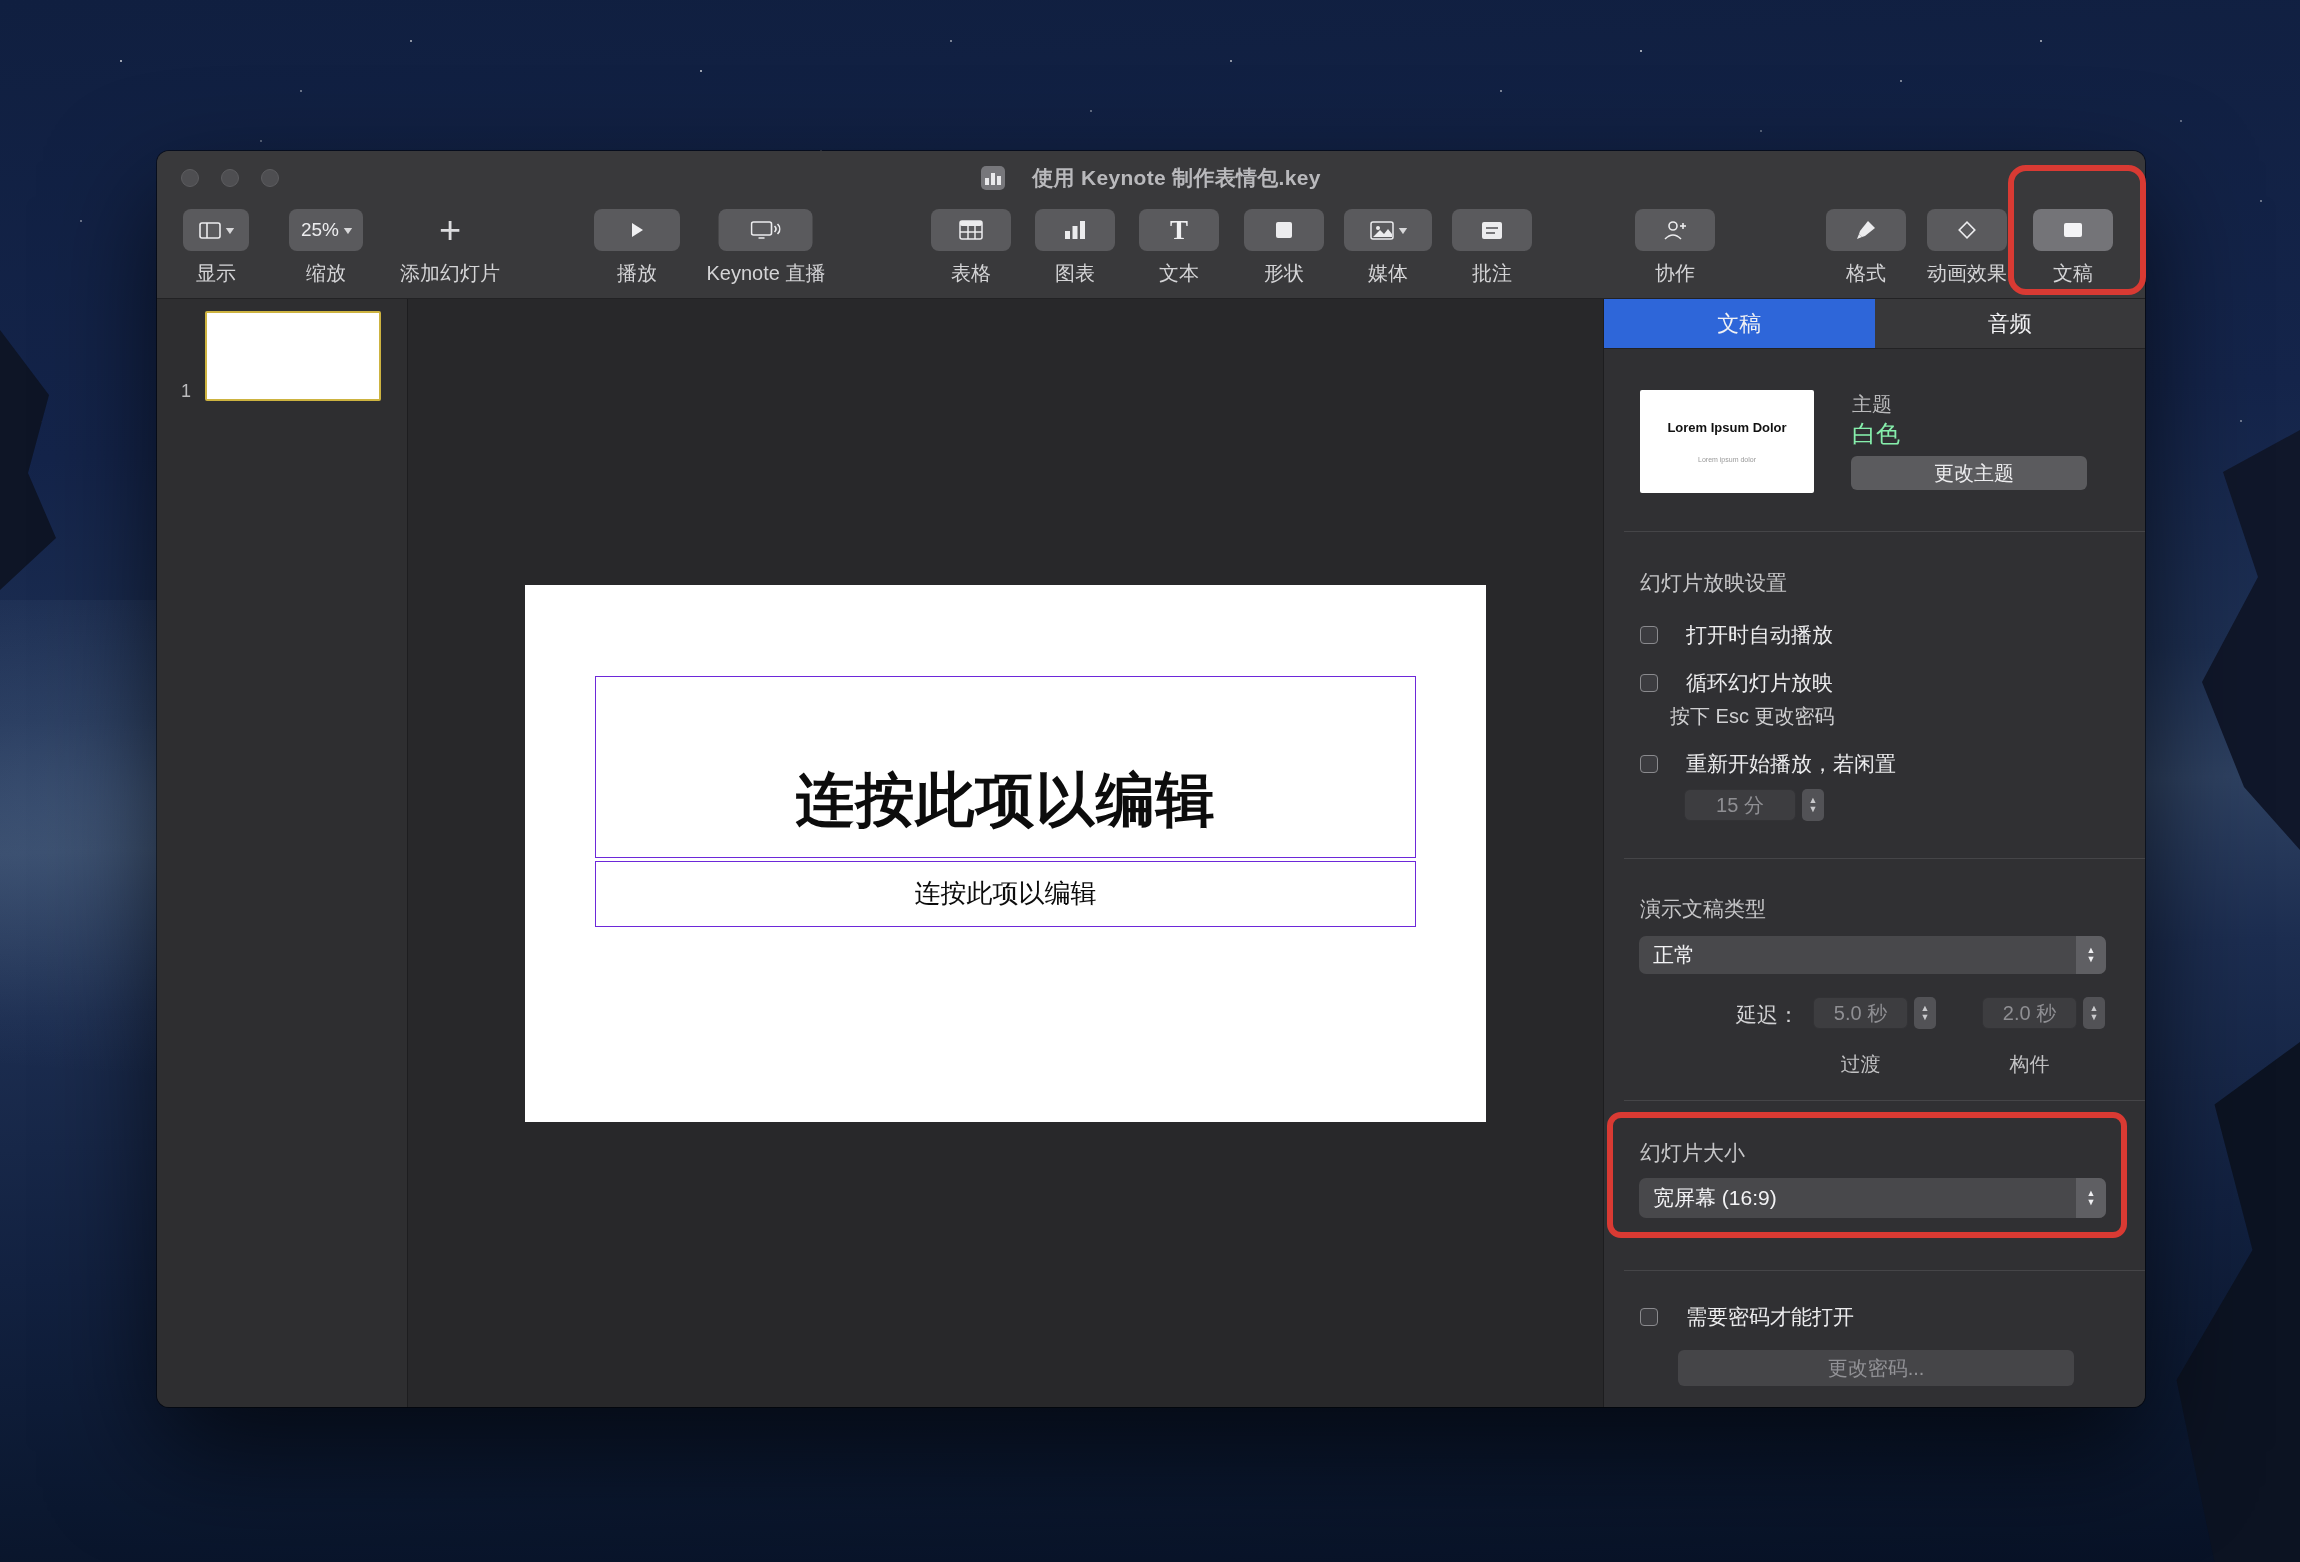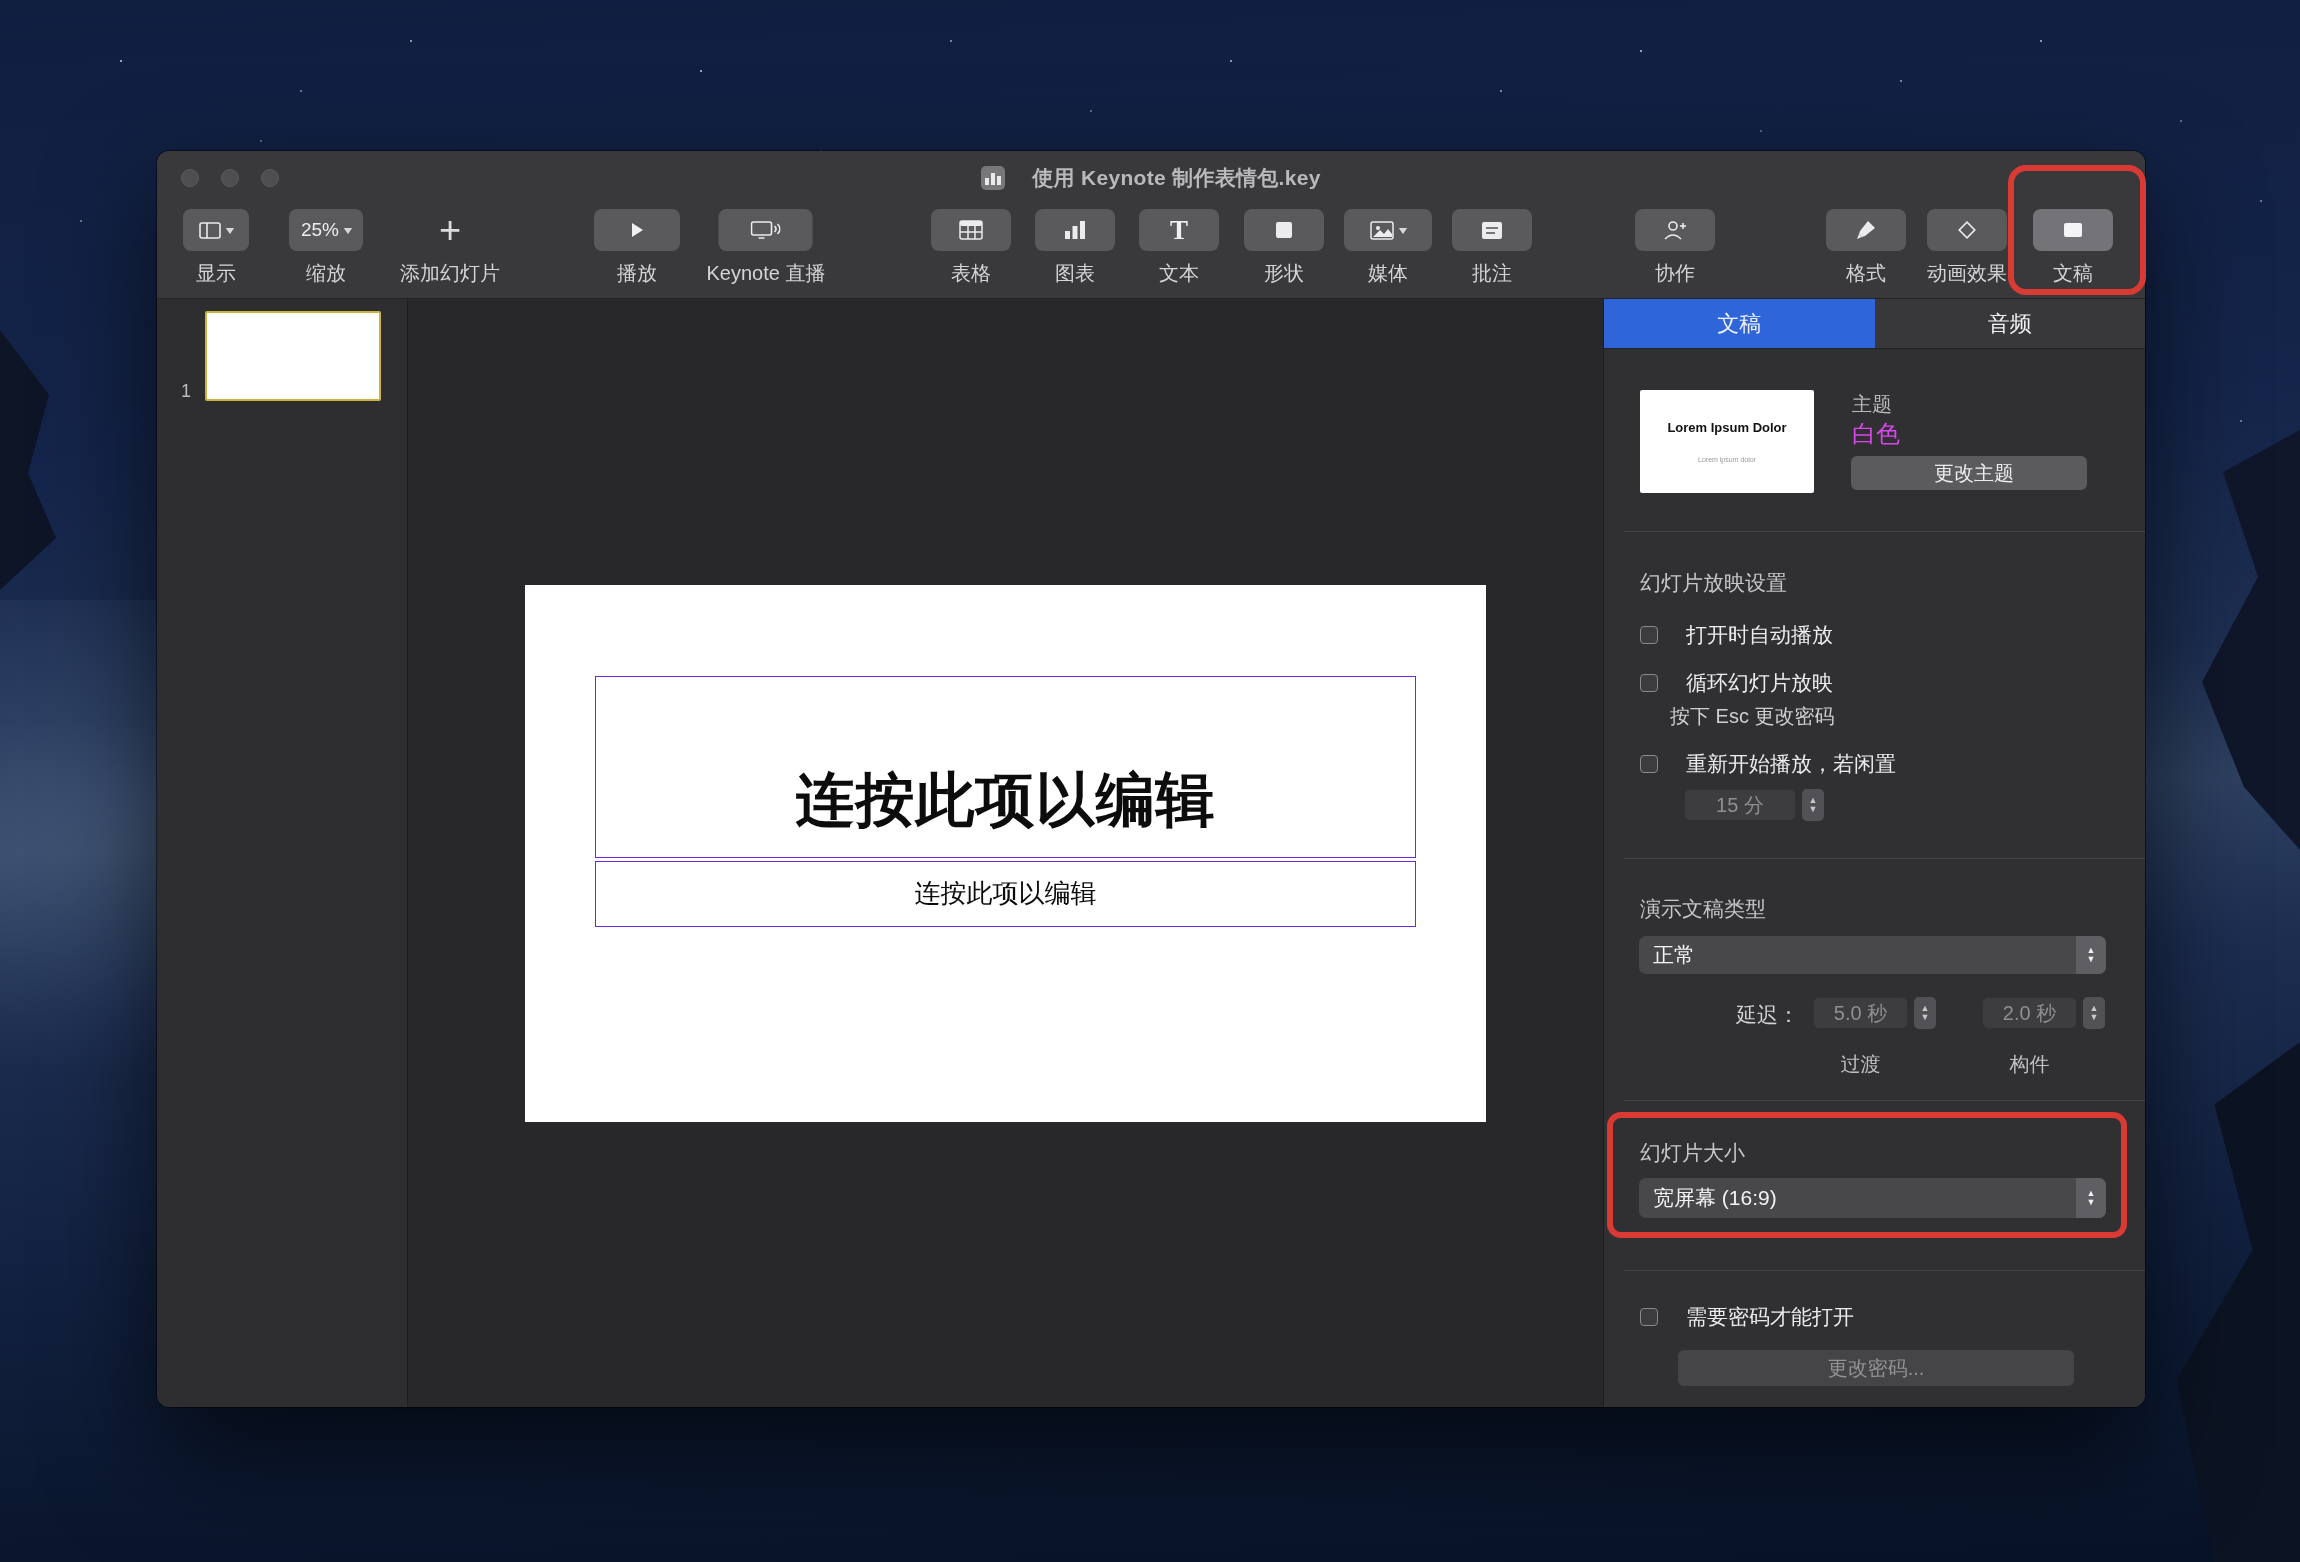--- a/index.html
+++ b/index.html
@@ -94,21 +94,21 @@
   .tabs { position:absolute; left:0; top:0; width:100%; height:50px; display:flex; border-bottom:1px solid #222224; }
   .tab { width:50%; height:100%; display:flex; align-items:center; justify-content:center;
     font-size:22px; color:#f2f2f4; background:#38383a; }
   .tab.active { background:#2e66d9; }
 
   .theme-thumb { position:absolute; left:36px; top:91px; width:174px; height:103px; background:#ffffff;
     border-radius:2px; display:flex; flex-direction:column; align-items:center; justify-content:center; gap:21px; }
   .theme-thumb .tt-title { font-size:13px; font-weight:bold; color:#111; }
   .theme-thumb .tt-sub { font-size:7px; color:#999; }
   .theme-label { position:absolute; left:248px; top:92px; font-size:20px; color:#b9b9bb; }
-  .theme-name { position:absolute; left:248px; top:119px; font-size:24px; color:#d946ef; }
+  .theme-name { position:absolute; left:248px; top:119px; font-size:24px; color:#86efac; }
   .btn { background:#5b5b5e; border-radius:6px; color:#ececee; display:flex; align-items:center; justify-content:center; }
   .change-theme { position:absolute; left:247px; top:157px; width:236px; height:34px; font-size:20px;padding-left:10px; }
 
   .div-line { position:absolute; left:20px; right:0; height:1px; background:#454548; }
 
   .sec-header { position:absolute; left:36px; font-size:21px; color:#c6c6c8; }
 
   .cb-row { position:absolute; left:36px; display:flex; align-items:center; gap:28px; }
   .checkbox { width:18px; height:18px; border-radius:4px; background:#3c3c40; border:1px solid #8a8a8e; }
   .cb-label { font-size:21px; color:#ececee; white-space:nowrap; }

